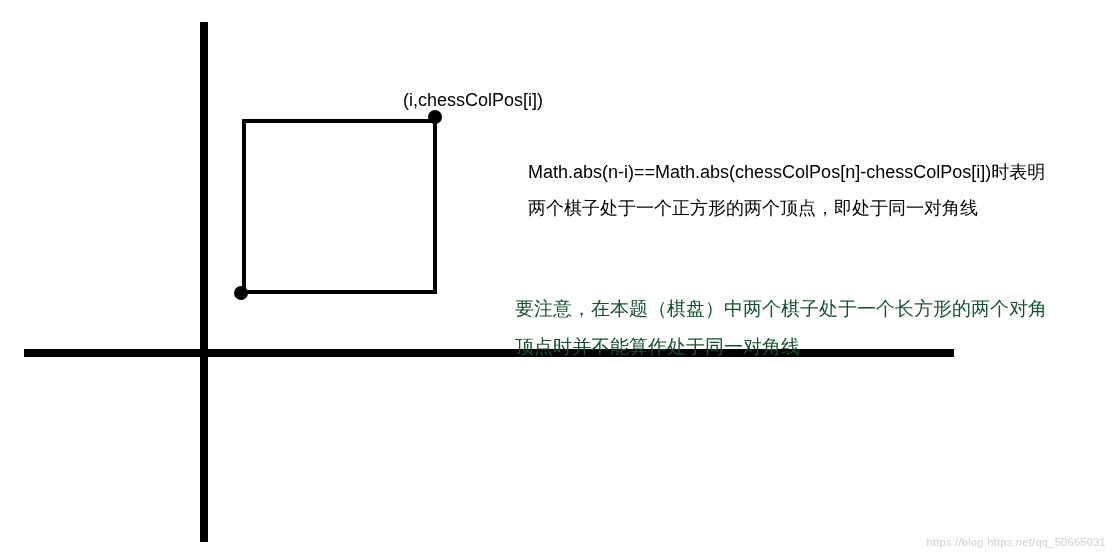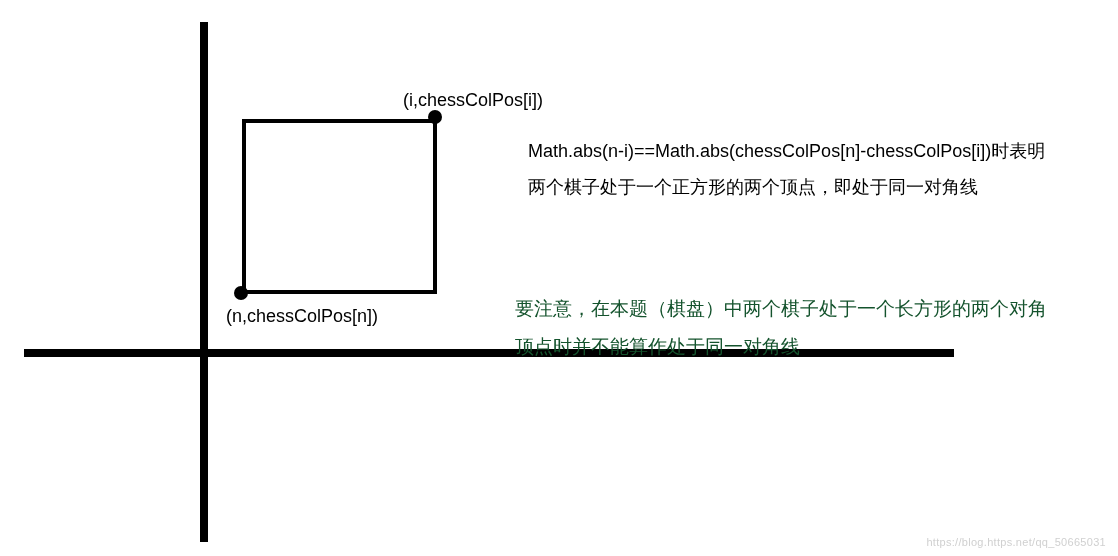--- a/index.html
+++ b/index.html
@@ -74,21 +74,21 @@
     .label-bottom {
       position: absolute;
       left: 218px;
       top: 298px;
       font-size: 18px;
       color: #000;
     }
     .explanation-1 {
       position: absolute;
       left: 520px;
-      top: 125px;
+      top: 146px;
       width: 540px;
       font-size: 18px;
       color: #000;
       line-height: 2.0;
     }
     .explanation-2 {
       position: absolute;
       left: 507px;
       top: 282px;
       width: 540px;
@@ -108,17 +108,16 @@
 </head>
 <body>
 
 <div class="diagram-area">
   <div class="y-axis"></div>
   <div class="x-axis"></div>
   <div class="square-box"></div>
   <div class="point-tl"></div>
   <div class="point-bl"></div>
   <div class="label-top">(i,chessColPos[i])</div>
-  <div class="label-bottom">(n,chessColPos[n])</div>
   <div class="explanation-1">Math.abs(n-i)==Math.abs(chessColPos[n]-chessColPos[i])时表明两个棋子处于一个正方形的两个顶点，即处于同一对角线</div>
   <div class="explanation-2">要注意，在本题（棋盘）中两个棋子处于一个长方形的两个对角顶点时并不能算作处于同一对角线</div>
   <div class="watermark">https://blog.https.net/qq_50665031</div>
 </div>
 
 </body></html>

